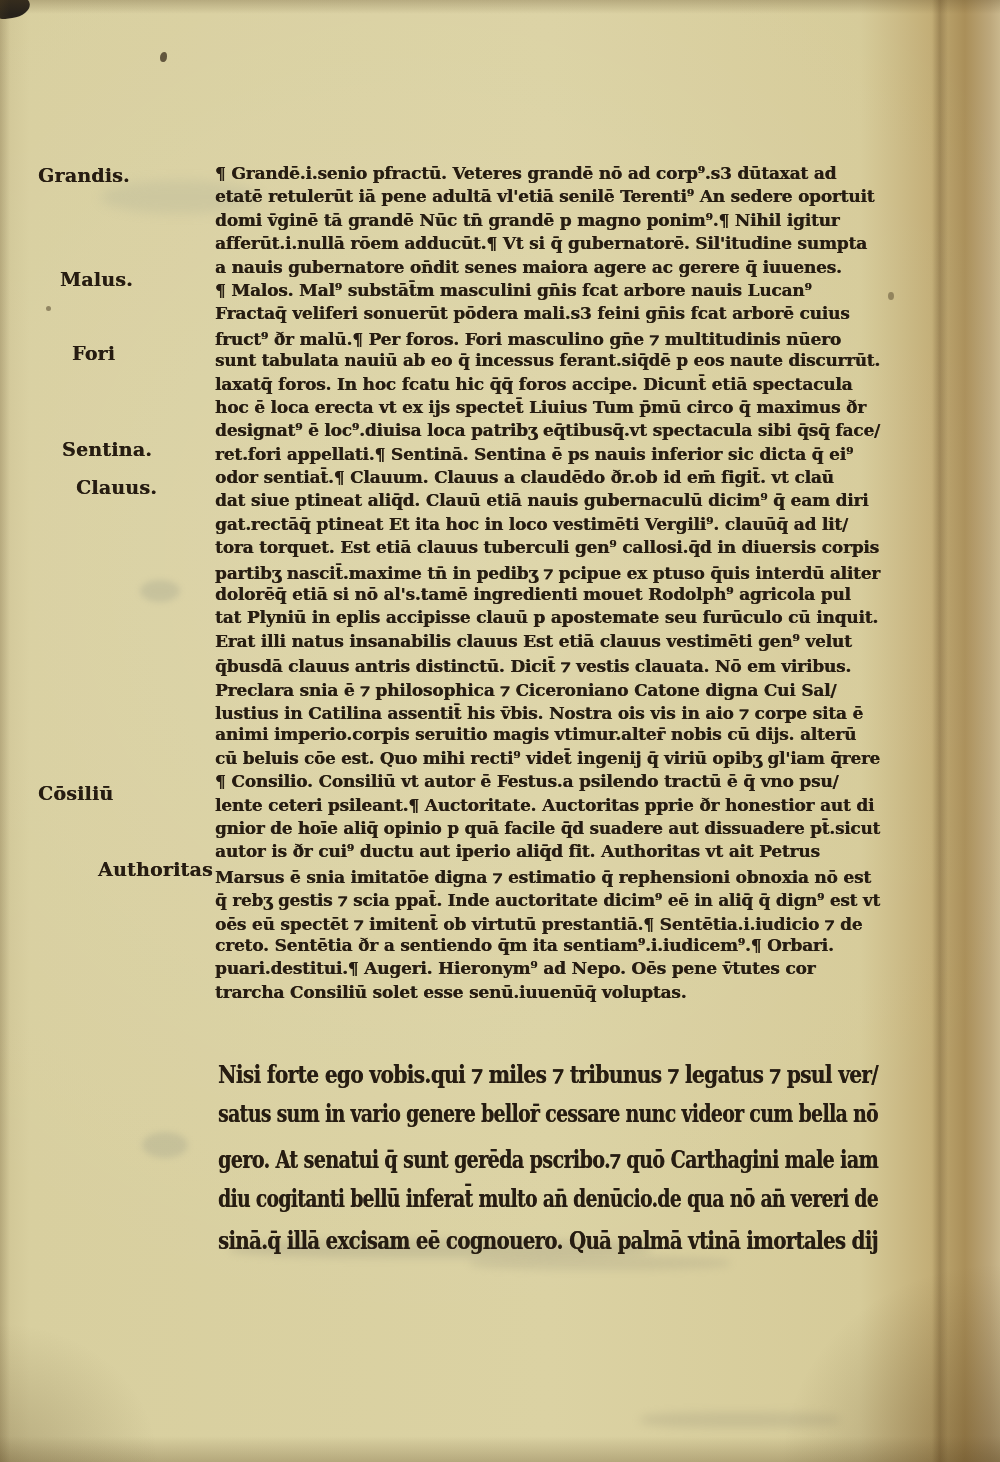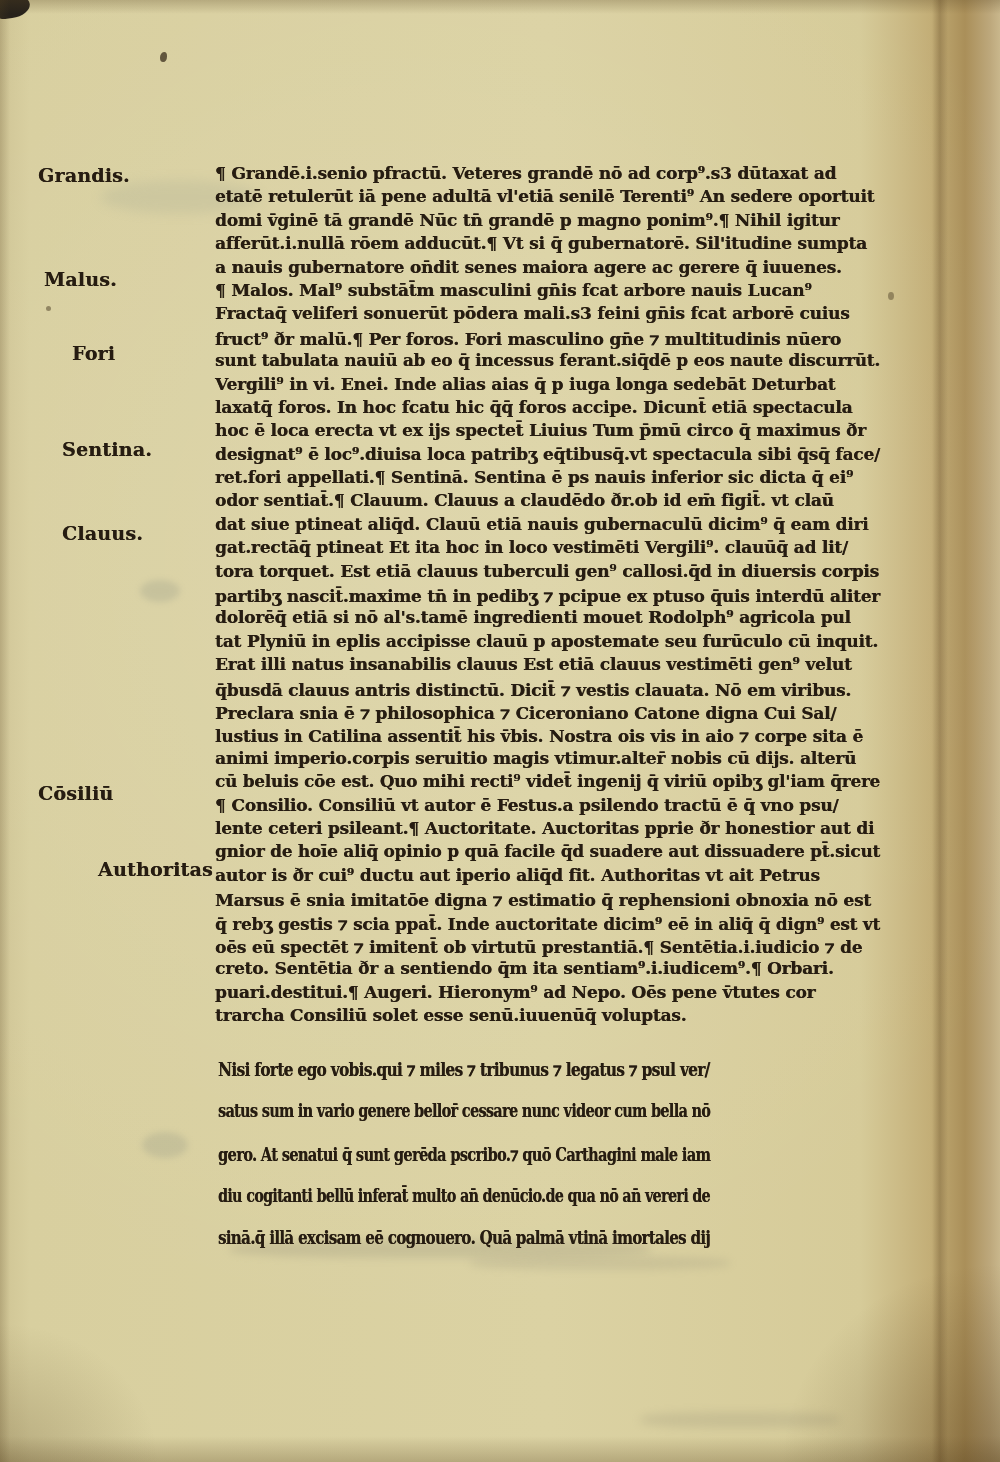--- a/index.html
+++ b/index.html
@@ -38,59 +38,58 @@
 
   
   .margin-word{position:absolute;font-size:19px;letter-spacing:0.2px;white-space:nowrap;}
 
   
   .gloss{position:absolute;left:215px;top:163px;width:672px;font-size:17px;letter-spacing:-0.2px;}
   .gloss .line{height:23.4px;}
   .gloss .line > span{display:inline-block;white-space:nowrap;transform-origin:0 50%;}
 
   
-  .quote{position:absolute;left:218px;top:1056px;width:668px;font-size:19px;letter-spacing:-0.8px;}
+  .quote{position:absolute;left:218px;top:1056px;width:668px;font-size:25px;letter-spacing:-0.8px;}
   .quote .line{height:42.6px;}
   .quote .line > span{display:inline-block;white-space:nowrap;transform-origin:0 50%;}
 </style>
 </head>
 <body>
 
 <div class="scan">
 
   <div class="blot corner-ink"></div>
   <div class="blot speck-a"></div>
   <div class="blot speck-b"></div>
   <div class="blot speck-c"></div>
   <div class="blot stain-a"></div>
   <div class="blot stain-b"></div>
   <div class="blot stain-c"></div>
   <div class="blot stain-d"></div>
   <div class="blot stain-e"></div>
   <div class="blot stain-f"></div>
 
   <div class="margin-word ink" style="left:38px;top:164px;">Grandis.</div>
-  <div class="margin-word ink" style="left:44px;top:268px;">Malus.</div>
+  <div class="margin-word ink" style="left:60px;top:268px;">Malus.</div>
   <div class="margin-word ink" style="left:72px;top:342px;">Fori</div>
   <div class="margin-word ink" style="left:62px;top:438px;">Sentina.</div>
-  <div class="margin-word ink" style="left:62px;top:476px;margin-top:46px;">Clauus.</div>
+  <div class="margin-word ink" style="left:76px;top:476px;">Clauus.</div>
   <div class="margin-word ink" style="left:38px;top:782px;">Cōsiliū</div>
   <div class="margin-word ink" style="left:98px;top:858px;">Authoritas</div>
 
   <div class="gloss ink">
       <div class="line"><span>¶ Grandē.i.senio pfractū. Veteres grandē nō ad corp⁹.s3 dūtaxat ad</span></div>
       <div class="line"><span>etatē retulerūt iā pene adultā vl'etiā senilē Terenti⁹ An sedere oportuit</span></div>
       <div class="line"><span>domi v̄ginē tā grandē Nūc tn̄ grandē p magno ponim⁹.¶ Nihil igitur</span></div>
       <div class="line"><span>afferūt.i.nullā rōem adducūt.¶ Vt si q̄ gubernatorē. Sil'itudine sumpta</span></div>
       <div class="line"><span>a nauis gubernatore on̄dit senes maiora agere ac gerere q̄ iuuenes.</span></div>
       <div class="line"><span>¶ Malos. Mal⁹ substāt̄m masculini gn̄is fcat arbore nauis Lucan⁹</span></div>
       <div class="line"><span>Fractaq̄ veliferi sonuerūt pōdera mali.s3 feini gn̄is fcat arborē cuius</span></div>
       <div class="line"><span>fruct⁹ ðr malū.¶ Per foros. Fori masculino gn̄e ⁊ multitudinis nūero</span></div>
       <div class="line"><span style="transform: scaleX(0.989);">sunt tabulata nauiū ab eo q̄ incessus ferant.siq̄dē p eos naute discurrūt.</span></div>
-      <div class="line"><span>Vergili⁹ in vi. Enei. Inde alias aias q̄ p iuga longa sedebāt Deturbat</span></div>
       <div class="line"><span>laxatq̄ foros. In hoc fcatu hic q̄q̄ foros accipe. Dicunt̄ etiā spectacula</span></div>
       <div class="line"><span>hoc ē loca erecta vt ex ijs spectet̄ Liuius Tum p̄mū circo q̄ maximus ðr</span></div>
       <div class="line"><span style="transform: scaleX(0.9982);">designat⁹ ē loc⁹.diuisa loca patribʒ eq̄tibusq̄.vt spectacula sibi q̄sq̄ face/</span></div>
       <div class="line"><span>ret.fori appellati.¶ Sentinā. Sentina ē ps nauis inferior sic dicta q̄ ei⁹</span></div>
       <div class="line"><span>odor sentiat̄.¶ Clauum. Clauus a claudēdo ðr.ob id em̄ figit̄. vt claū</span></div>
       <div class="line"><span>dat siue ptineat aliq̄d. Clauū etiā nauis gubernaculū dicim⁹ q̄ eam diri</span></div>
       <div class="line"><span>gat.rectāq̄ ptineat Et ita hoc in loco vestimēti Vergili⁹. clauūq̄ ad lit/</span></div>
       <div class="line"><span>tora torquet. Est etiā clauus tuberculi gen⁹ callosi.q̄d in diuersis corpis</span></div>
       <div class="line"><span style="transform: scaleX(0.9956);">partibʒ nascit̄.maxime tn̄ in pedibʒ ⁊ pcipue ex ptuso q̄uis interdū aliter</span></div>
       <div class="line"><span>dolorēq̄ etiā si nō al's.tamē ingredienti mouet Rodolph⁹ agricola pul</span></div>

